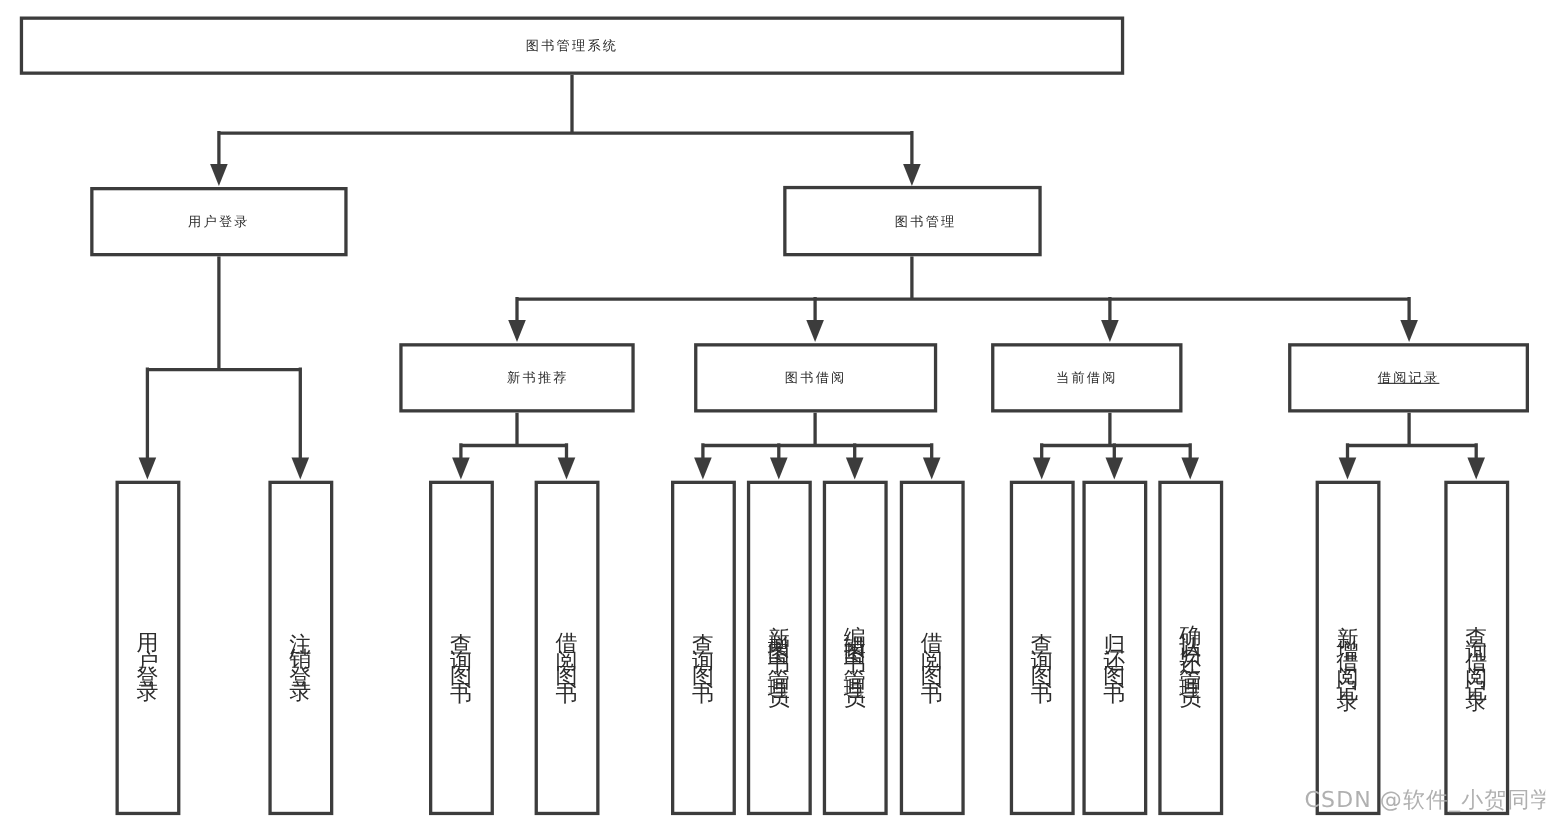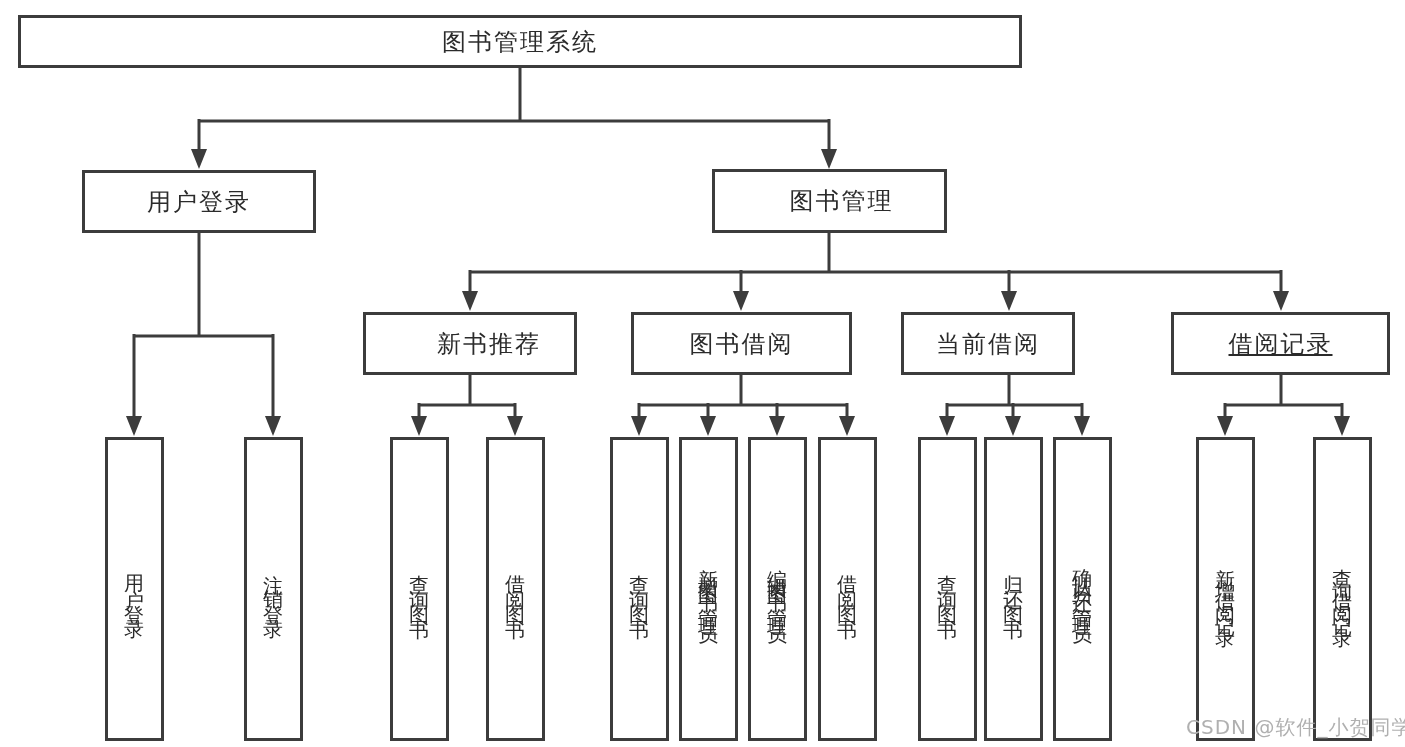--- a/index.html
+++ b/index.html
@@ -18,21 +18,21 @@
     width: 1405px; height: 747px;
   }
   .node {
     position: absolute;
     box-sizing: border-box;
     background: #ffffff;
     border: 3px solid #3c3c3c;
     display: flex;
     align-items: center;
     justify-content: center;
-    font-size: 24px;
+    font-size: 12px;
     letter-spacing: 2px;
     white-space: nowrap;
   }
   .n-root  { left: 18px;   top: 15px;  width: 1004px; height: 53px; }
   .n-login { left: 82px;   top: 170px; width: 234px;  height: 63px; }
   .n-mgmt  { left: 712px;  top: 169px; width: 235px;  height: 64px; padding-left: 24px; }
   .n-l3a   { left: 363px;  top: 312px; width: 214px;  height: 63px; padding-left: 38px; }
   .n-l3b   { left: 631px;  top: 312px; width: 221px;  height: 63px; }
   .n-l3c   { left: 901px;  top: 312px; width: 174px;  height: 63px; }
   .n-l3d   { left: 1171px; top: 312px; width: 219px;  height: 63px; text-decoration: underline; }

